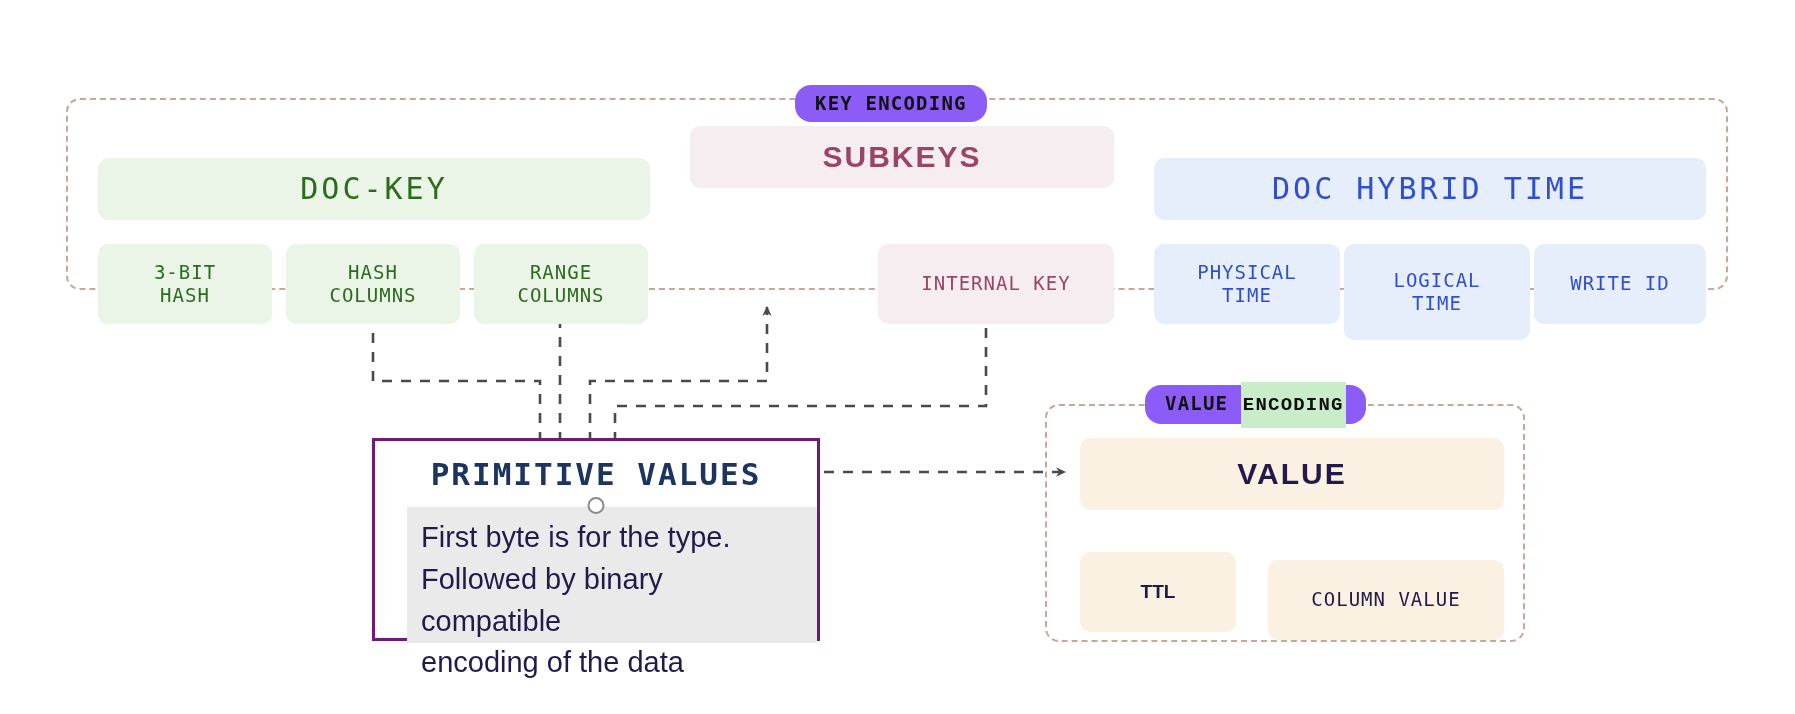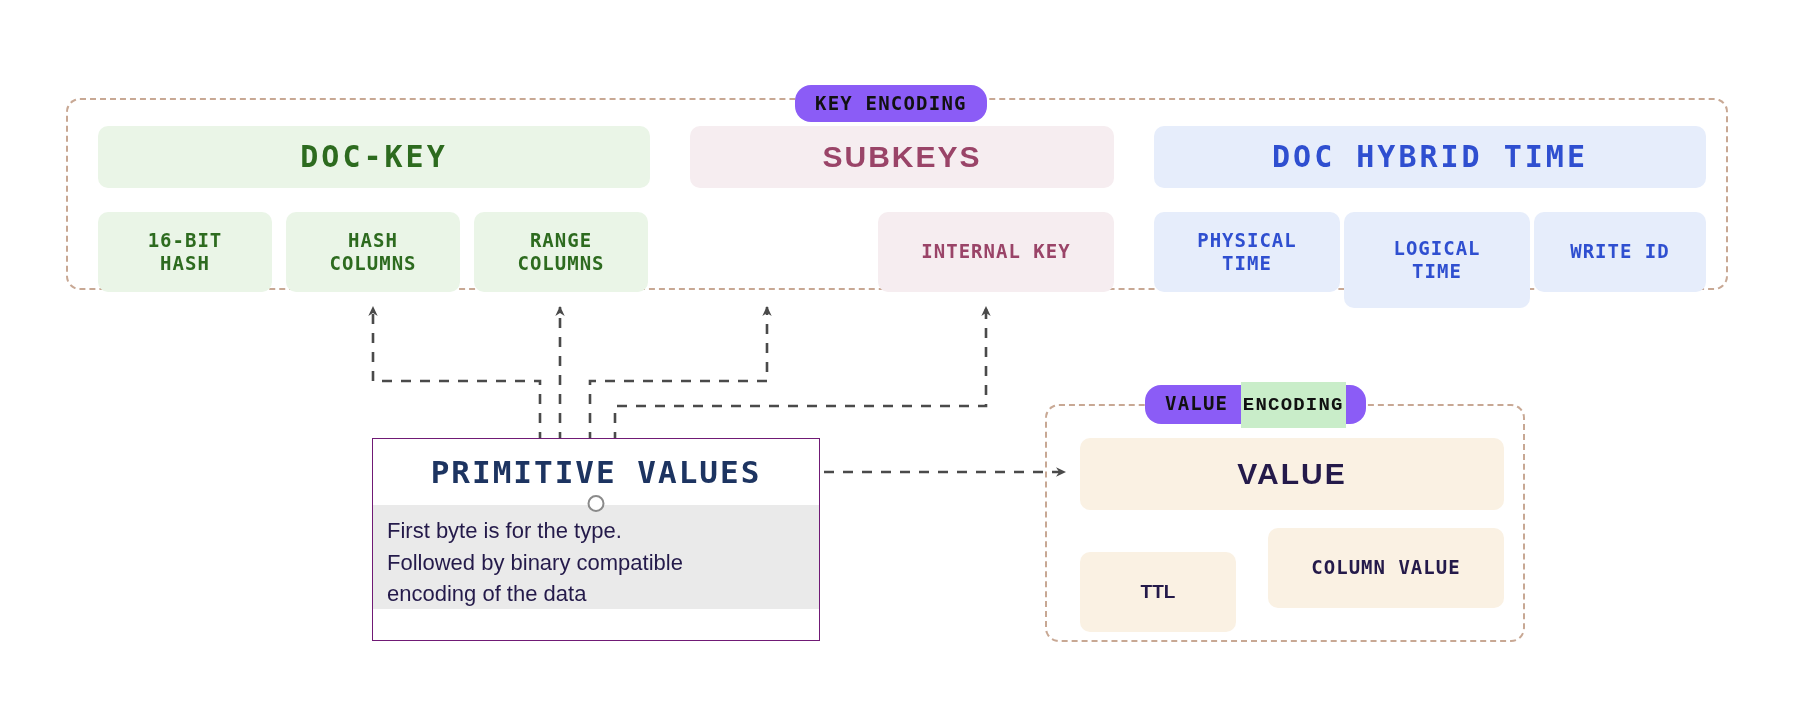--- a/index.html
+++ b/index.html
@@ -73,22 +73,23 @@
     box-sizing: border-box;
     display: flex;
     align-items: center;
     justify-content: center;
     text-align: center;
     line-height: 1.22;
     z-index: 3;
   }
   .mono {
     font-family: "DejaVu Sans Mono", "Liberation Mono", monospace;
-    font-weight: bold;
+    font-weight: normal;
     letter-spacing: 1px;
+    margin-top: 32px;
   }
   .sans {
     font-family: "Liberation Sans", sans-serif;
     font-weight: bold;
   }
 
   
   .g-head { background: #eaf5e7; color: #2d6b1f; font-size: 30px; letter-spacing: 3px; }
   .g-sub  { background: #eaf5e7; color: #2d6b1f; font-size: 19px; }
 
@@ -124,48 +125,49 @@
   
   #value-head        { left: 1080px; top: 438px; width: 424px; height: 72px; }
   #blk-ttl           { left: 1080px; top: 552px; width: 156px; height: 80px; }
   #blk-column-value  { left: 1268px; top: 528px; width: 236px; height: 80px; }
 
   
   #primitive-card {
     position: absolute;
     left: 372px; top: 438px;
     width: 448px; height: 203px;
-    border: 1px solid #701a75;
+    border: 3px solid #701a75;
     background: #ffffff;
     box-sizing: border-box;
     z-index: 5;
   }
   #primitive-title {
     height: 66px;
     display: flex;
     align-items: center;
     justify-content: center;
     font-family: "DejaVu Sans Mono", "Liberation Mono", monospace;
     font-weight: bold;
     font-size: 31px;
     letter-spacing: 2px;
     color: #1d3461;
     background: #ffffff;
   }
   #primitive-body {
     background: #eaeaea;
-    height: 104px;
+    height: 136px;
     padding: 10px 14px 0 14px;
     box-sizing: border-box;
     font-family: "Liberation Sans", sans-serif;
-    font-size: 22px;
+    font-size: 29px;
     line-height: 1.44;
     color: #241a4a;
     text-align: left;
     white-space: pre-line;
+    margin-left: 32px;
   }
   #primitive-handle {
     position: absolute;
     left: 50%;
     top: 56px;
     transform: translateX(-50%);
     width: 13px; height: 13px;
     border: 2px solid #8a8a8a;
     border-radius: 50%;
     background: #ffffff;
@@ -205,21 +207,21 @@
 
       <path d="M824,472 L1065,472" marker-end="url(#ah)"></path>
     </g>
   </svg>
 
   <div class="group-frame" id="key-encoding-frame"></div>
 
   <div class="group-pill" id="key-encoding-pill">KEY ENCODING</div>
 
   <div class="block mono g-head" id="doc-key-head">DOC-KEY</div>
-  <div class="block mono g-sub" id="blk-16bit-hash" style="white-space:pre-line">16-BIT
+  <div class="block mono g-sub" id="blk-16bit-hash" style="white-space:pre-line">3-BIT
 HASH</div>
   <div class="block mono g-sub" id="blk-hash-cols" style="white-space:pre-line">HASH
 COLUMNS</div>
   <div class="block mono g-sub" id="blk-range-cols" style="white-space:pre-line">RANGE
 COLUMNS</div>
 
   <div class="block sans p-head" id="subkeys-head">SUBKEYS</div>
   <div class="block mono p-sub" id="blk-internal-key">INTERNAL KEY</div>
 
   <div class="block mono b-head" id="hybrid-head">DOC HYBRID TIME</div>

